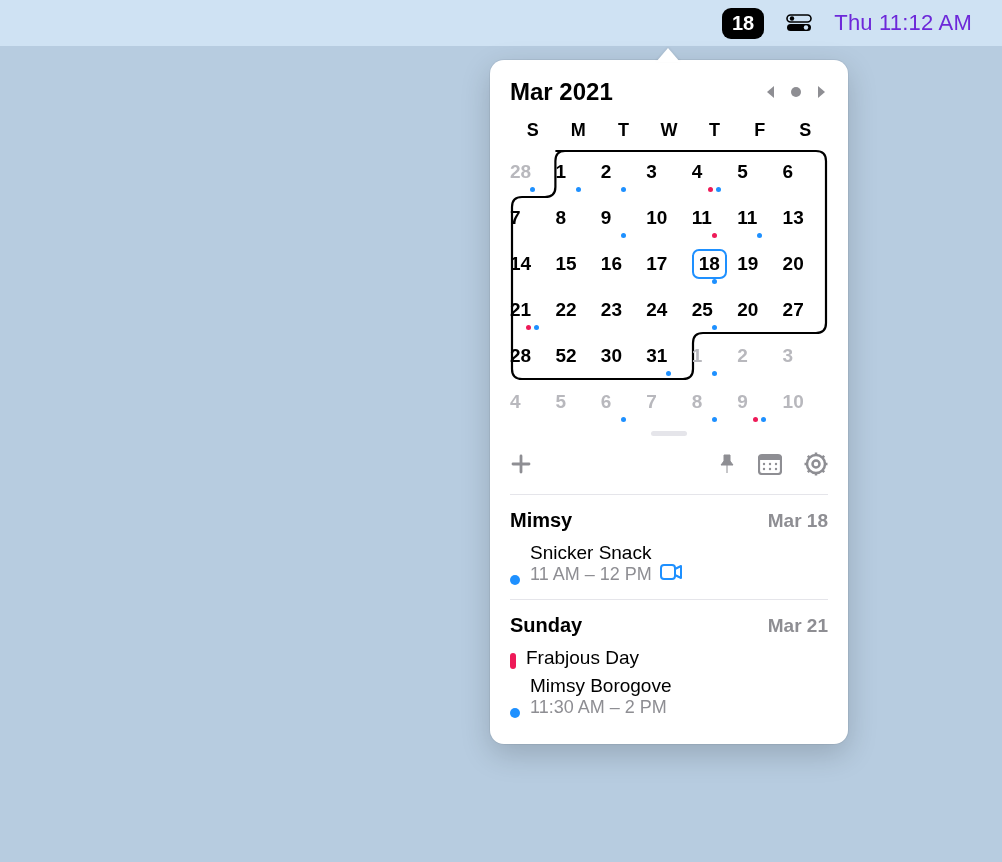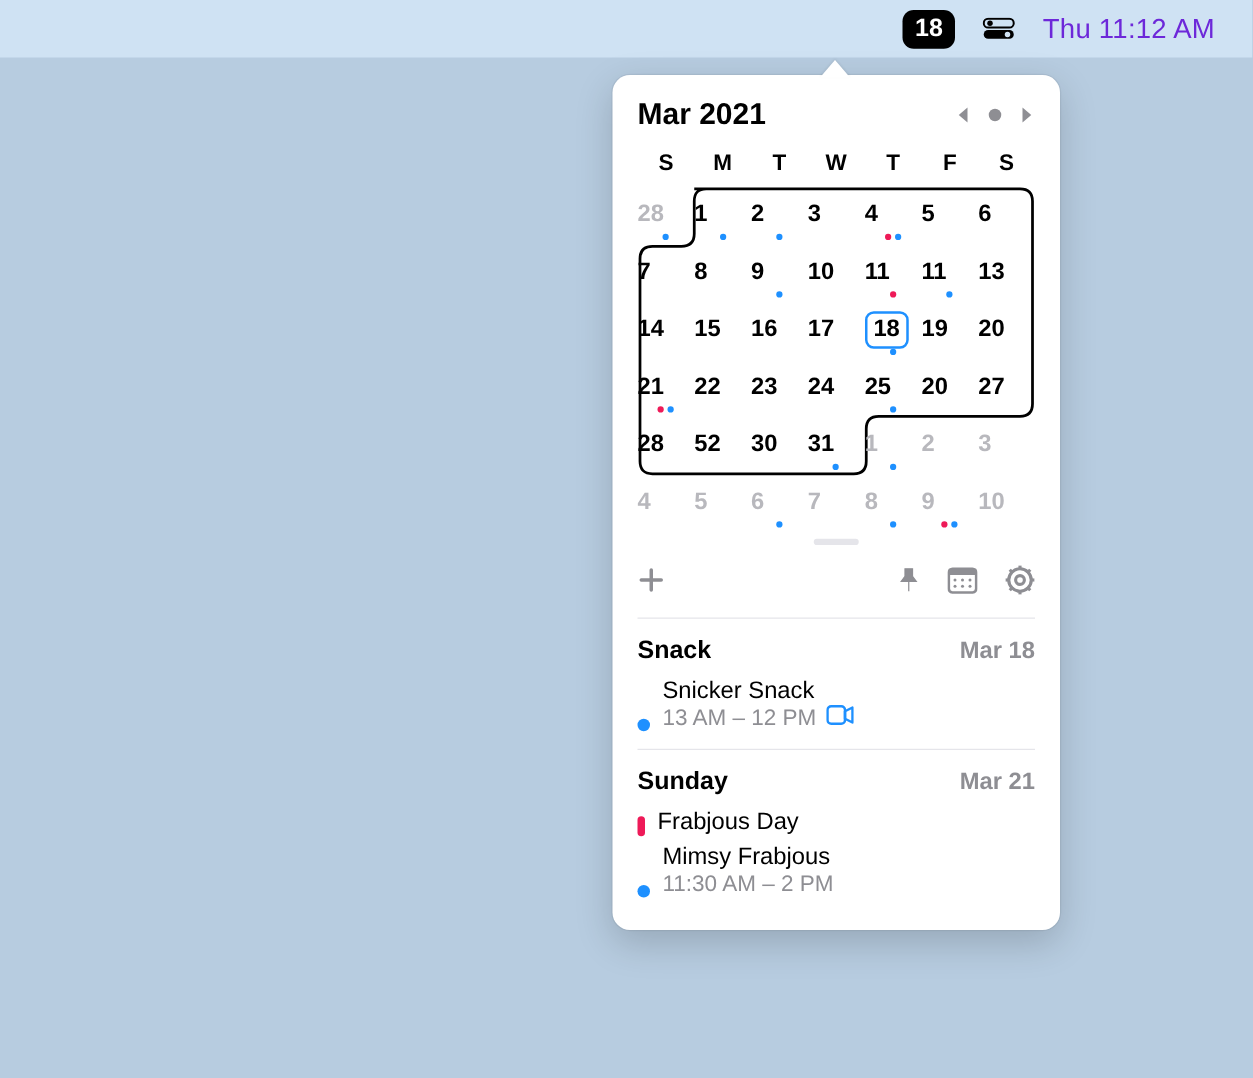--- a/index.html
+++ b/index.html
@@ -506,29 +506,29 @@
               <line x1="17.8" y1="6.2" x2="20.2" y2="3.8"></line>
           </g>
         </svg>
       </span>
     </div>
   </div>
 
   <div id="sections">
       <div class="divider"></div>
       <div class="section-head">
-        <span class="section-title">Snack</span>
+        <span class="section-title">Mimsy</span>
         <span class="section-date">Mar 18</span>
       </div>
       <div class="event">
         <span class="event-dot e-blue"></span>
         <div class="event-body">
           <div class="event-title">Snicker Snack</div>
           <div class="event-time">
-            <span>13 AM – 12 PM</span>
+            <span>11 AM – 12 PM</span>
             <span class="video-icon"><svg width="22" height="16" viewBox="0 0 22 16">
                 <rect x="1" y="1" width="14" height="14" rx="3" fill="none" stroke="#1e90ff" stroke-width="2"></rect>
                 <path d="M15 5 L21 2 V14 L15 11 Z" fill="none" stroke="#1e90ff" stroke-width="2" stroke-linejoin="round"></path>
               </svg></span>
           </div>
         </div>
       </div>
       <div class="divider"></div>
       <div class="section-head">
         <span class="section-title">Sunday</span>
@@ -536,21 +536,21 @@
       </div>
       <div class="event">
         <span class="event-pill e-red"></span>
         <div class="event-body">
           <div class="event-title">Frabjous Day</div>
         </div>
       </div>
       <div class="event">
         <span class="event-dot e-blue"></span>
         <div class="event-body">
-          <div class="event-title">Mimsy Frabjous</div>
+          <div class="event-title">Mimsy Borogove</div>
           <div class="event-time">
             <span>11:30 AM – 2 PM</span>
           </div>
         </div>
       </div>
     </div>
 
 </div>
 
 </body></html>

